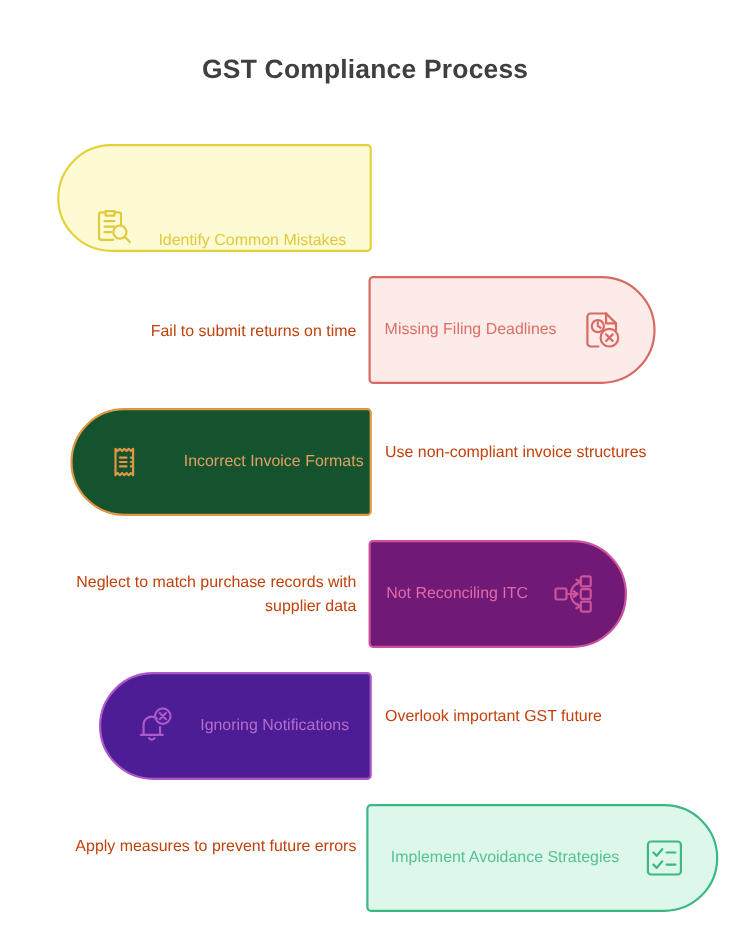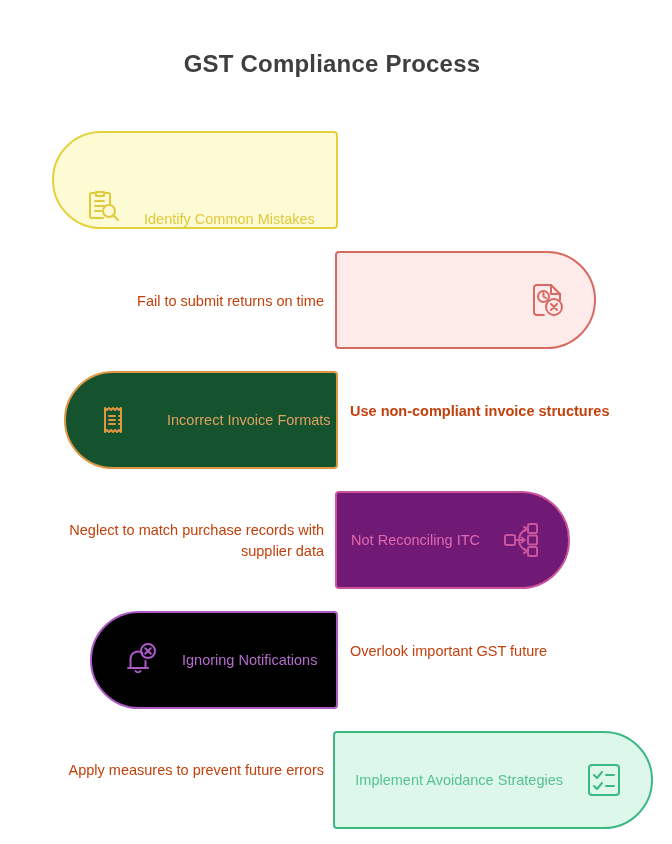--- a/index.html
+++ b/index.html
@@ -113,20 +113,21 @@
       <path d="M30.5 29.5 35 34"></path>
     </svg>
       </span>
     <span class="pill-label" id="lab0" style="color: rgb(224, 201, 60);">Identify Common Mistakes</span>
   </div>
   <div class="desc to-right" style="top:170px;">Recognize potential GST errors</div>
 </div>
 
 <div class="row" style="top:251px;">
   <div class="pill right-anchor" style="left: 335px; width: 261px; background: rgb(252, 235, 232); border-color: rgb(215, 106, 99);" id="pill1">
+    <span class="pill-label" id="lab1" style="color: rgb(221, 111, 102);">Missing Filing Deadlines</span>
     <span class="icon-box" id="icon1">
     <svg viewBox="0 0 40 40" width="40" height="40" fill="none" stroke="#d76a63" stroke-width="2" stroke-linecap="round" stroke-linejoin="round">
       <path d="M24 5H10a3 3 0 0 0-3 3v24a3 3 0 0 0 3 3h7"></path>
       <path d="M24 5l9 9v6"></path>
       <path d="M24 5v9h9"></path>
       <circle cx="16.5" cy="16.5" r="5.5"></circle>
       <path d="M16.5 13v3.5l2.5 1.5"></path>
       <circle cx="27" cy="27" r="8"></circle>
       <path d="M24 24l6 6M30 24l-6 6"></path>
     </svg>
@@ -139,21 +140,21 @@
   <div class="pill left-anchor" style="left: 64px; width: 274px; background: #14532d; border-color: rgb(223, 151, 67); gap: 11px;" id="pill2">
     <span class="icon-box" id="icon2">
     <svg viewBox="0 0 40 40" width="40" height="40" fill="none" stroke="#df9743" stroke-width="2" stroke-linecap="round" stroke-linejoin="round">
       <path d="M10 8l2 2 2-2 2 2 2-2 2 2 2-2 2 2 2-2v24l-2-2-2 2-2-2-2 2-2-2-2 2-2-2-2 2z"></path>
       <path d="M14 16h6M14 20h6M14 24h6"></path>
       <path d="M24 16h1.5M24 20h1.5M24 24h1.5"></path>
     </svg>
       </span>
     <span class="pill-label" id="lab2" style="color: rgb(224, 160, 100);">Incorrect Invoice Formats</span>
   </div>
-  <div class="desc to-right" style="top:30px;font-weight:bold;">Use non-compliant invoice structures</div>
+  <div class="desc to-right" style="top:30px;">Use non-compliant invoice structures</div>
 </div>
 
 <div class="row" style="top:491px;">
   <div class="pill right-anchor" style="left: 335px; width: 235px; background: #701a75; border-color: rgb(204, 83, 157);" id="pill3">
     <span class="pill-label" id="lab3" style="color: rgb(224, 106, 174);">Not Reconciling ITC</span>
     <span class="icon-box" id="icon3">
     <svg viewBox="0 0 40 40" width="40" height="40" fill="none" stroke="#cc539d" stroke-width="2" stroke-linecap="round" stroke-linejoin="round">
       <rect x="4" y="15" width="10" height="10" rx="1.5"></rect>
       <rect x="27" y="4" width="9" height="9" rx="1.5"></rect>
       <rect x="27" y="15.5" width="9" height="9" rx="1.5"></rect>
@@ -164,21 +165,21 @@
       <path d="M23 7l3 1.5-2.5 2.5"></path>
       <path d="M23 33l3-1.5-2.5-2.5"></path>
       <path d="M20.5 17.5 24 20l-3.5 2.5"></path>
     </svg>
       </span>
   </div>
   <div class="desc to-left" style="top:29px;">Neglect to match purchase records with supplier data</div>
 </div>
 
 <div class="row" style="top:611px;">
-  <div class="pill left-anchor" style="left: 90px; width: 248px; background: #000000; border-color: rgb(174, 89, 200);" id="pill4">
+  <div class="pill left-anchor" style="left: 90px; width: 248px; background: #4c1d95; border-color: rgb(174, 89, 200);" id="pill4">
     <span class="icon-box" id="icon4">
     <svg viewBox="0 0 40 40" width="40" height="40" fill="none" stroke="#ae59c8" stroke-width="2" stroke-linecap="round" stroke-linejoin="round">
       <path d="M7 28h20"></path>
       <path d="M9.5 28v-9a7.5 7.5 0 0 1 12-6"></path>
       <path d="M24.5 21v7"></path>
       <path d="M14.5 31a3 3 0 0 0 5 0"></path>
       <circle cx="27" cy="11" r="7"></circle>
       <path d="M24.2 8.2l5.6 5.6M29.8 8.2l-5.6 5.6"></path>
     </svg>
       </span>

